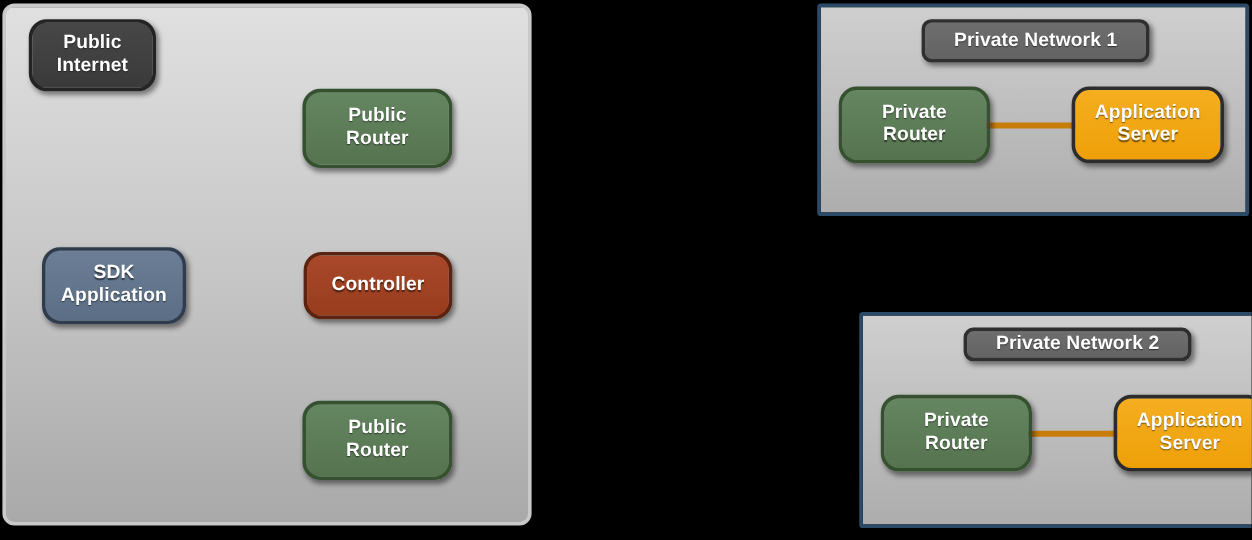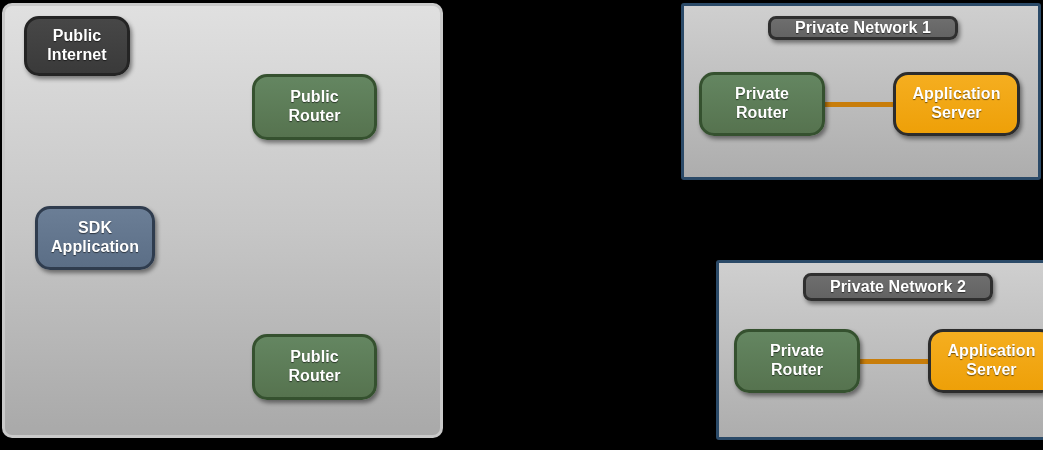--- a/index.html
+++ b/index.html
@@ -121,30 +121,33 @@
     <div class="node green" style="left:247px; top:68px; width:125px; height:66px;">
       <span class="node-label">Public
 Router</span>
     </div>
 
     <div class="node slate" style="left:30px; top:200px; width:120px; height:64px;">
       <span class="node-label">SDK
 Application</span>
     </div>
 
+    <div class="node rust" style="left:248px; top:204px; width:124px; height:56px;">
+      <span class="node-label">Controller</span>
+    </div>
 
     <div class="node green" style="left:247px; top:328px; width:125px; height:66px;">
       <span class="node-label">Public
 Router</span>
     </div>
   </div>
 
   <div class="region private-net" style="left:681px; top:3px; width:360px; height:177px;">
 
-    <div class="node badge" style="left:84px; top:10px; width:190px; height:24px;">
+    <div class="node badge" style="left:84px; top:10px; width:190px; height:36px;">
       <span class="node-label">Private Network 1</span>
     </div>
 
     <div class="link" style="left:135px; top:96px; width:100px;"></div>
 
     <div class="node green" style="left:15px; top:66px; width:126px; height:64px;">
       <span class="node-label">Private
 Router</span>
     </div>
 

